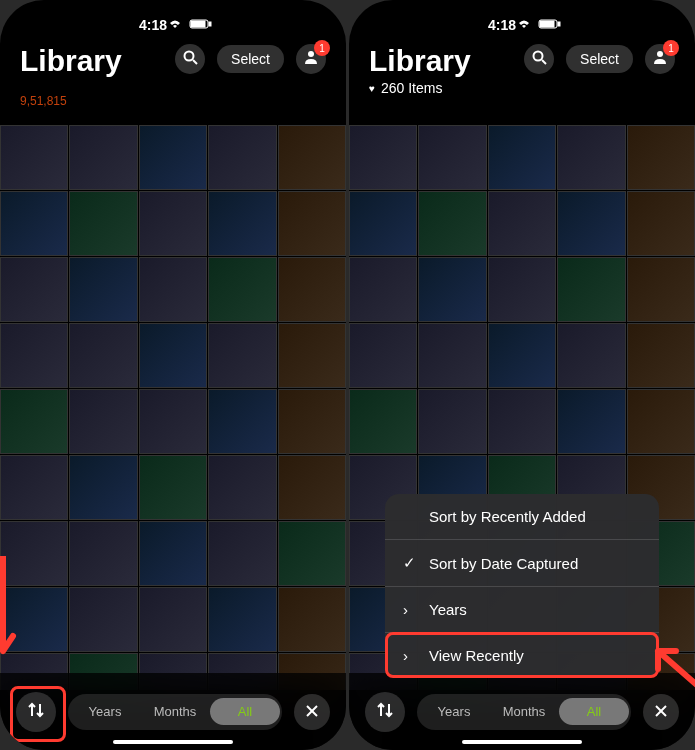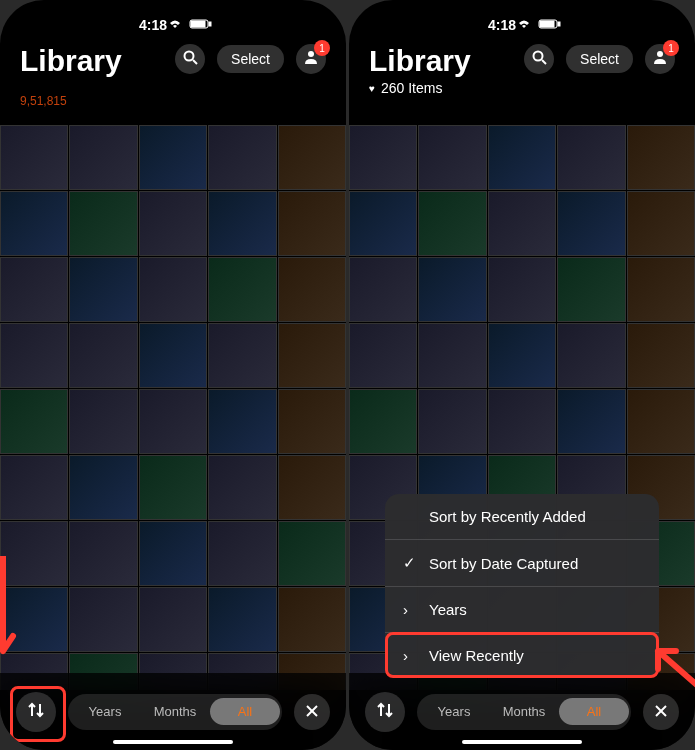--- a/index.html
+++ b/index.html
@@ -153,21 +153,21 @@
   .seg-item {
     flex: 1;
     text-align: center;
     font-size: 13px;
     color: #bbb;
     padding: 6px 4px;
     border-radius: 18px;
   }
   .seg-item.active {
     background: rgba(180,180,180,0.6);
-    color: #f97316;
+    color: #84cc16;
     font-weight: 500;
   }
   .close-btn {
     width: 36px;
     height: 36px;
     border-radius: 18px;
     background: rgba(120,120,120,0.35);
     display: flex;
     align-items: center;
     justify-content: center;

